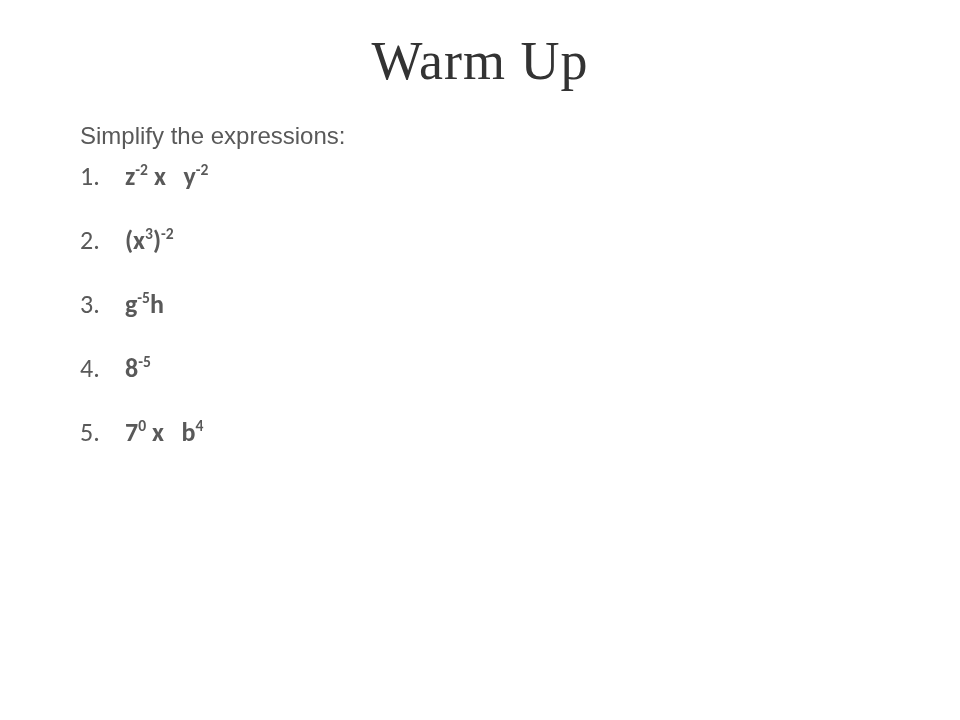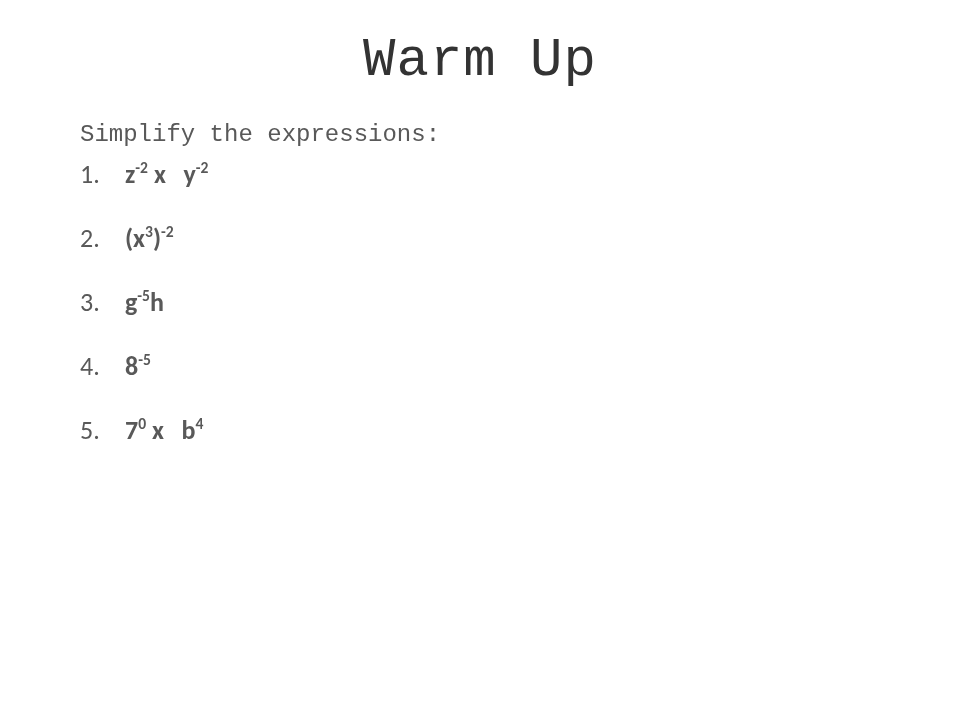--- a/index.html
+++ b/index.html
@@ -23,29 +23,29 @@
       padding: 30px 80px 30px 80px;
       position: relative;
     }
 
     .title {
       text-align: center;
       font-size: 54px;
       font-weight: 400;
       color: #333333;
       margin-bottom: 30px;
-      font-family: Liberation Mono, monospace;
+      font-family: Liberation Serif, serif;
       letter-spacing: 1px;
     }
 
     .subtitle {
       font-size: 24px;
       color: #595959;
       margin-bottom: 10px;
-      font-family: Liberation Mono, monospace;
+      font-family: Liberation Sans, sans-serif;
     }
 
     .problems-list {
       list-style: none;
       padding: 0;
       margin: 0;
     }
 
     .problem-item {
       display: flex;

